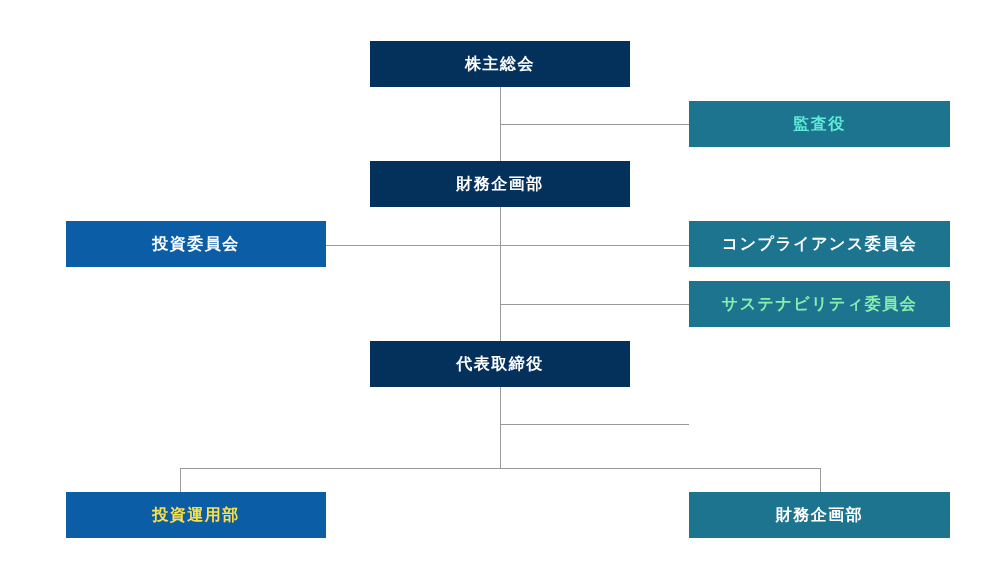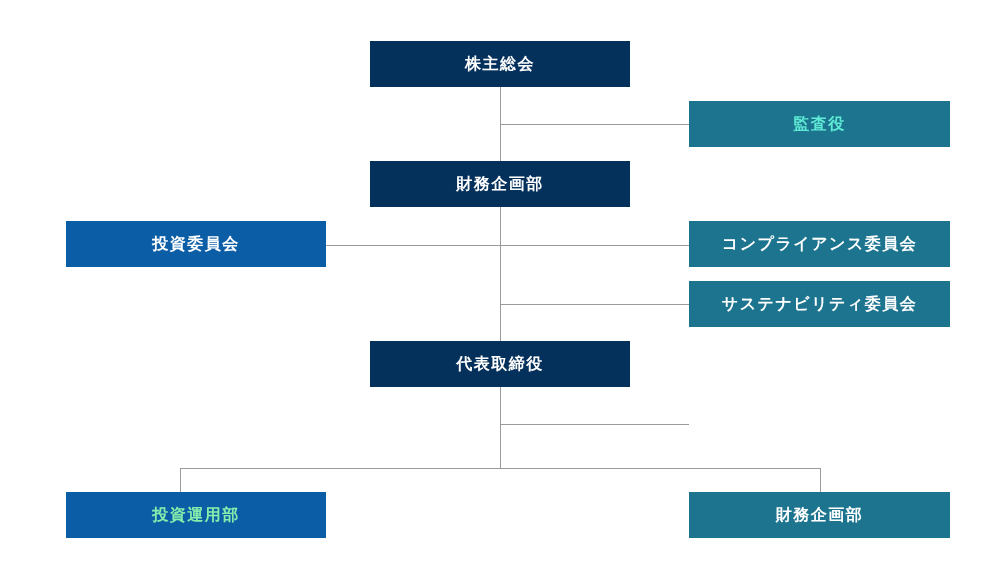--- a/index.html
+++ b/index.html
@@ -62,17 +62,17 @@
 
   <div class="conn conn-h" style="left: 180px; top: 468px; width: 641px; background: rgb(154, 154, 154);"></div>
   <div class="conn conn-v" style="left: 180px; top: 468px; height: 24px; background: rgb(154, 154, 154);"></div>
   <div class="conn conn-v" style="left: 820px; top: 468px; height: 24px; background: rgb(154, 154, 154);"></div>
 
   <div class="node node-navy" style="left: 370px; top: 41px; width: 260px; height: 46px; background: rgb(4, 48, 92); color: rgb(255, 255, 255);">株主総会</div>
   <div class="node node-teal" style="left: 689px; top: 101px; width: 261px; height: 46px; background: rgb(29, 116, 143); color: #5eead4;">監査役</div>
   <div class="node node-navy" style="left: 370px; top: 161px; width: 260px; height: 46px; background: rgb(4, 48, 92); color: rgb(255, 255, 255);">財務企画部</div>
   <div class="node node-blue" style="left: 50px; top: 221px; width: 260px; height: 46px; background: rgb(11, 93, 166); color: rgb(255, 255, 255);">投資委員会</div>
   <div class="node node-teal" style="left: 689px; top: 221px; width: 261px; height: 46px; background: rgb(29, 116, 143); color: rgb(255, 255, 255);">コンプライアンス委員会</div>
-  <div class="node node-teal" style="left: 689px; top: 281px; width: 261px; height: 46px; background: rgb(29, 116, 143); color: #ffffff;">サステナビリティ委員会</div>
+  <div class="node node-teal" style="left: 689px; top: 281px; width: 261px; height: 46px; background: rgb(29, 116, 143); color: #86efac;">サステナビリティ委員会</div>
   <div class="node node-navy" style="left: 370px; top: 341px; width: 260px; height: 46px; background: rgb(4, 48, 92); color: rgb(255, 255, 255); text-align: center;">代表取締役</div>
-  <div class="node node-blue" style="left: 50px; top: 492px; width: 260px; height: 46px; background: rgb(11, 93, 166); color: #86efac;">投資運用部</div>
+  <div class="node node-blue" style="left: 50px; top: 492px; width: 260px; height: 46px; background: rgb(11, 93, 166); color: #fde047;">投資運用部</div>
   <div class="node node-teal" style="left: 689px; top: 492px; width: 261px; height: 46px; background: rgb(29, 116, 143); color: #ffffff;">財務企画部</div>
 </div>
 
 </body></html>

